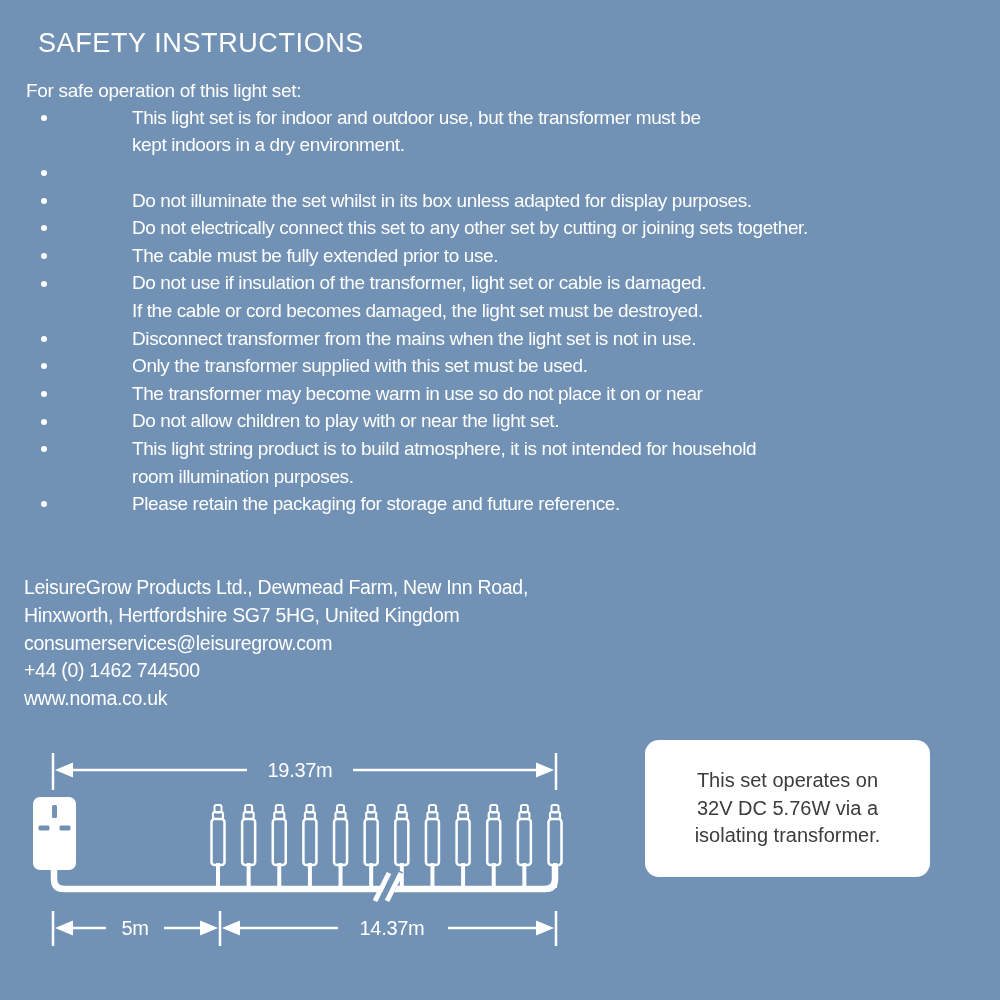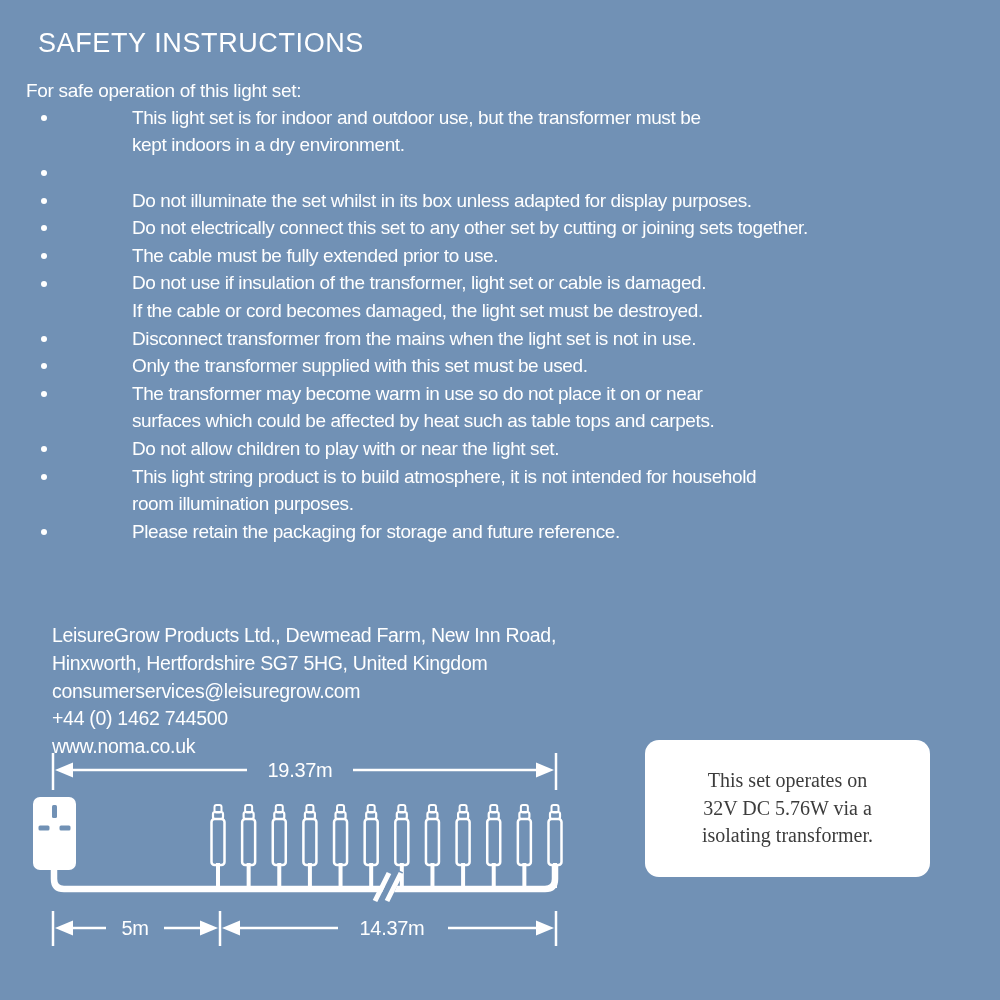--- a/index.html
+++ b/index.html
@@ -25,39 +25,38 @@
     position:relative; height:27.6px;
     padding-left:94px;
     display:flex; align-items:center;
     font-size:19px; letter-spacing:-0.4px; white-space:nowrap;
   }
   .dot {
     position:absolute; left:3px; top:11px;
     width:6px; height:6px; border-radius:50%;
     background:#ffffff;
   }
-  .contact { position:absolute; left:52px; top:574px;margin-top:48px; }
+  .contact { position:absolute; left:24px; top:574px; }
   .crow {
     height:27.7px; display:flex; align-items:center;
     font-size:19.5px; letter-spacing:-0.3px; white-space:nowrap;
   }
   .diagram { position:absolute; left:0px; top:740px; }
   .diagram text {
     font-family:"Liberation Sans", sans-serif;
     font-size:20px; fill:#ffffff; letter-spacing:-0.3px;
   }
   .infobox {
     position:absolute; left:645px; top:740px;
     width:285px; height:137px;
     background:#ffffff; border-radius:14px;
     color:#3c3c3c;
     display:flex; flex-direction:column;
     justify-content:center; align-items:center;
     text-align:center;
-    font-family:Liberation Serif, serif;
   }
   .brow { font-size:20px; line-height:27.5px; white-space:nowrap; }
 </style>
 </head>
 <body>
 
 <div class="title">SAFETY INSTRUCTIONS</div>
 <div class="intro">For safe operation of this light set:</div>
 
 <div class="list">
@@ -94,23 +93,20 @@
       <span class="dot"></span>
       <span>Disconnect transformer from the mains when the light set is not in use.</span>
     </div>
   <div class="irow">
       <span class="dot"></span>
       <span>Only the transformer supplied with this set must be used.</span>
     </div>
   <div class="irow">
       <span class="dot"></span>
       <span>The transformer may become warm in use so do not place it on or near</span>
-    </div>
-  <div class="irow">
-      <span>surfaces which could be affected by heat such as table tops and carpets.</span>
     </div>
   <div class="irow">
       <span class="dot"></span>
       <span>Do not allow children to play with or near the light set.</span>
     </div>
   <div class="irow">
       <span class="dot"></span>
       <span>This light string product is to build atmosphere, it is not intended for household</span>
     </div>
   <div class="irow">

